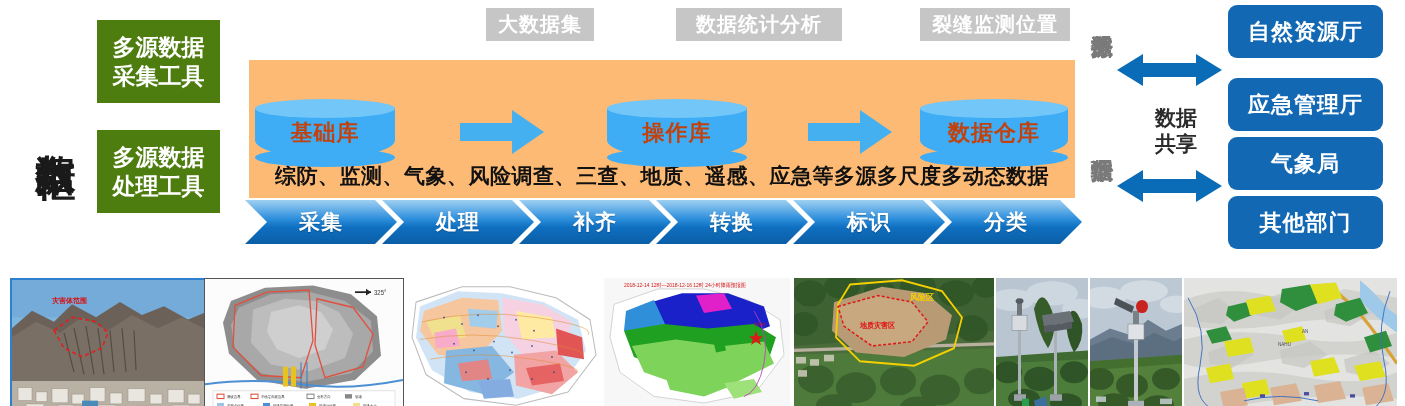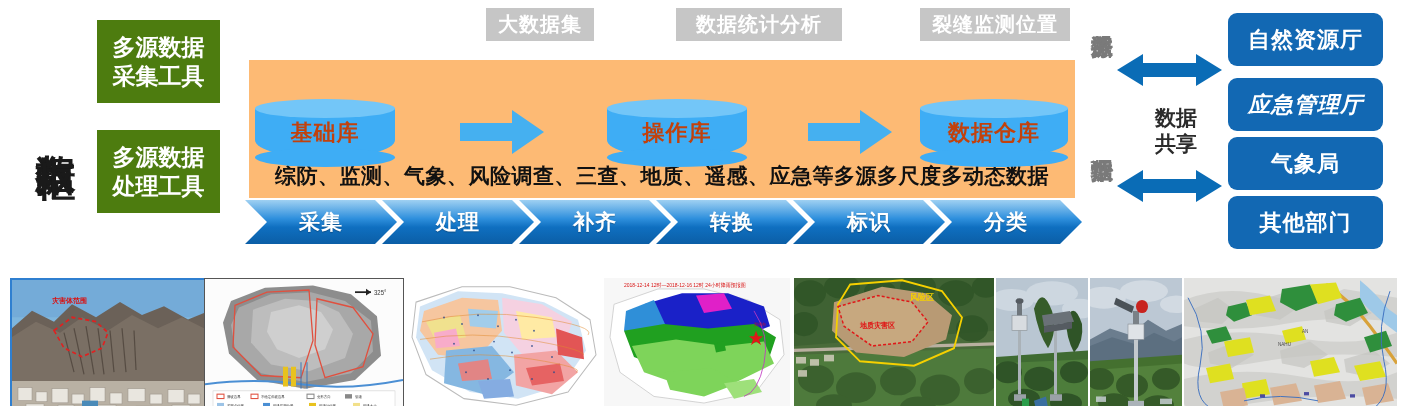--- a/index.html
+++ b/index.html
@@ -124,22 +124,22 @@
   #dbl-bottom{top:168px;}
 
   
   .dept{
     position:absolute;left:1228px;width:155px;height:53px;
     background:#1268b3;border-radius:9px;color:#ffffff;
     display:flex;align-items:center;justify-content:center;
     font-size:22px;font-weight:700;letter-spacing:1px;
     font-family:"Liberation Serif","DejaVu Serif",serif;
   }
-  #dept-0{top:13px;text-align:right;}
-  #dept-1{top:78px;font-style:italic;}
+  #dept-0{top:5px;text-align:right;}
+  #dept-1{top:78px;}
   #dept-2{top:137px;}
   #dept-3{top:196px;}
 
   
   #photo-strip{position:absolute;left:0;top:278px;width:1405px;height:124px;}
   .photo{position:absolute;top:0;height:136px;overflow:hidden;}
   .photo .inner{position:absolute;left:0;top:0;width:100%;height:100%;}
   .ph-cap{
     position:absolute;color:#d81212;font-size:7px;font-weight:700;
     font-family:"Liberation Sans","DejaVu Sans",sans-serif;white-space:nowrap;

